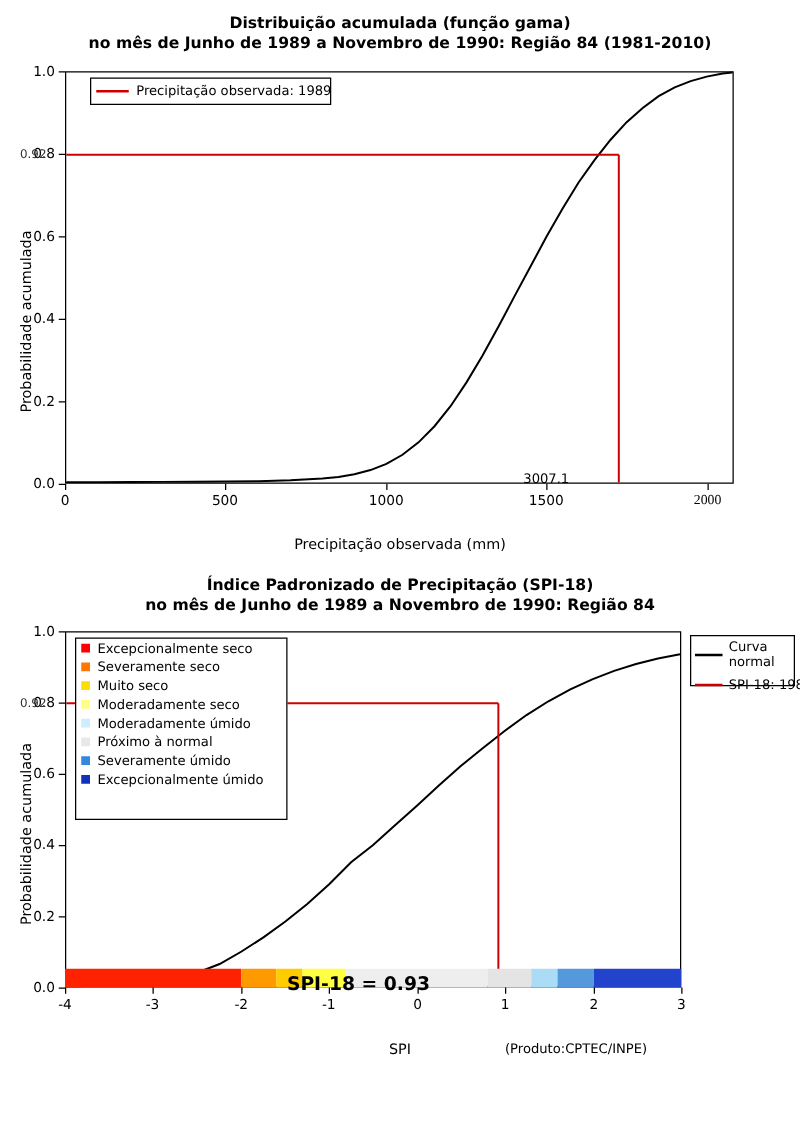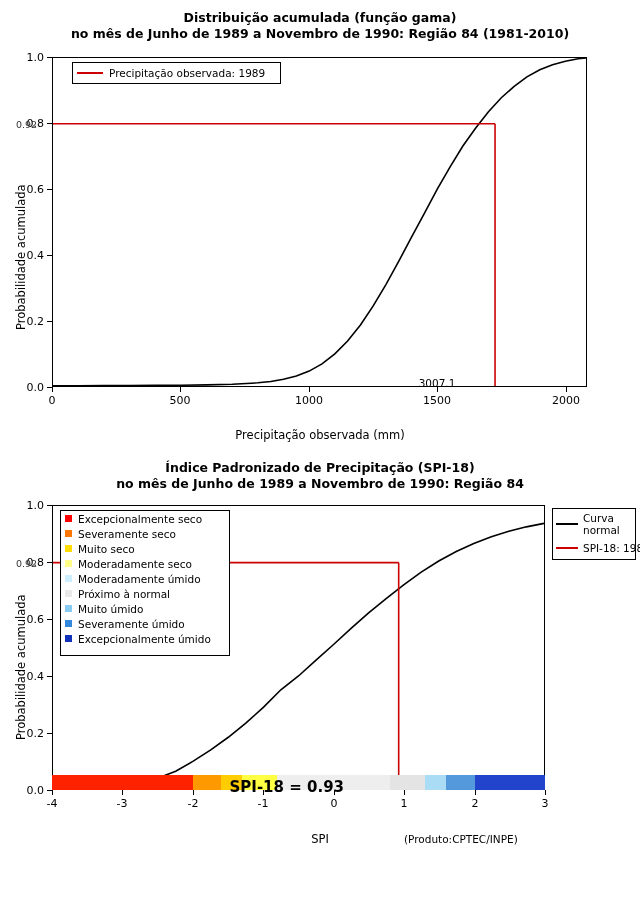--- a/index.html
+++ b/index.html
@@ -198,40 +198,40 @@
     <svg class="curve-svg" viewBox="0 0 535 330" preserveAspectRatio="none">
 
       <polyline fill="none" stroke="#000000" stroke-width="1.6" points="0,329.7 25.7,329.7 51.4,329.6 77.1,329.5 102.9,329.4 128.6,329.2 154.3,328.9 180,328.2 205.7,326.8 218.6,325.5 231.4,323.3 244.3,320.0 257.1,315.0 270,307.7 282.9,297.7 295.7,284.7 308.6,268.6 321.4,249.4 334.3,227.7 347.1,204.4 360,180.0 372.9,156.0 385.7,132.0 398.6,109.5 411.4,88.5 424.3,70.4 437.1,54.1 450,40.0 462.9,28.5 475.7,19.0 488.6,11.9 501.4,6.9 514.3,3.3 527.1,0.8 535,0.0"></polyline>
 
       <line x1="443.7" y1="330" x2="443.7" y2="66.2" stroke="#cc0000" stroke-width="1.6"></line>
 
       <line x1="0" y1="66.2" x2="443.7" y2="66.2" stroke="#cc0000" stroke-width="1.6"></line>
     </svg>
   </div>
 
-  <div class="legend-box" style="left:72px; top:62px; width:209px; height:22px;">
+  <div class="legend-box" style="left:72px; top:62px; width:193px; height:22px;">
     <div class="legend-row" style="height:20px;">
       <span class="legend-line"></span>
       <span class="legend-label">Precipitação observada: 1989</span>
     </div>
   </div>
 
   <div class="annot" style="left:437px; top:377px; transform:translateX(-50%);">3007.1</div>
 
   <div class="xtick-mark" style="left:52px; top:387px;"></div>
   <div class="xtick-mark" style="left:180px; top:387px;"></div>
   <div class="xtick-mark" style="left:309px; top:387px;"></div>
   <div class="xtick-mark" style="left:437px; top:387px;"></div>
   <div class="xtick-mark" style="left:566px; top:387px;"></div>
 
   <div class="xtick-label" style="left:52px; top:394px;">0</div>
   <div class="xtick-label" style="left:180px; top:394px;">500</div>
   <div class="xtick-label" style="left:309px; top:394px;">1000</div>
   <div class="xtick-label" style="left:437px; top:394px;">1500</div>
-  <div class="xtick-label" style="left:566px; top:394px;">2000</div>
+  <div class="xtick-label" style="left:566px; top:394px;font-family:Liberation Serif, serif;">2000</div>
 
   <div class="axis-title" style="left:0; width:640px; top:428px;">Precipitação observada (mm)</div>
 </div>
 
 <div class="panel" id="panel-bottom">
 
   <div class="title" id="title-bottom">
     <div>Índice Padronizado de Precipitação (SPI-18)</div>
     <div>no mês de Junho de 1989 a Novembro de 1990: Região 84</div>
   </div>
@@ -284,34 +284,30 @@
     </div>
     <div class="legend-row">
       <span class="legend-dot" style="background:#cceeff;"></span>
       <span class="legend-label">Moderadamente úmido</span>
     </div>
     <div class="legend-row">
       <span class="legend-dot" style="background:#e8e8e8;"></span>
       <span class="legend-label">Próximo à normal</span>
     </div>
     <div class="legend-row">
-      <span class="legend-dot" style="background:#88ccf4;"></span>
-      <span class="legend-label">Muito úmido</span>
-    </div>
-    <div class="legend-row">
       <span class="legend-dot" style="background:#3388dd;"></span>
       <span class="legend-label">Severamente úmido</span>
     </div>
     <div class="legend-row">
       <span class="legend-dot" style="background:#1133bb;"></span>
       <span class="legend-label">Excepcionalmente úmido</span>
     </div>
   </div>
 
-  <div class="legend-box" style="left:552px; top:58px; width:84px; height:52px;">
+  <div class="legend-box" style="left:552px; top:58px; width:84px; height:41px;">
     <div style="display:flex; align-items:center; padding-left:3px; height:30px;">
       <span style="width:22px;height:0;border-top:2px solid #000000;margin-right:5px;flex:none;"></span>
       <span style="line-height:12px;">
         <span>Curva</span><br>
         <span>normal</span>
       </span>
     </div>
     <div style="display:flex; align-items:center; padding-left:3px; height:18px;">
       <span style="width:22px;height:0;border-top:2px solid #cc0000;margin-right:5px;flex:none;"></span>
       <span class="legend-label">SPI-18: 1989</span>

